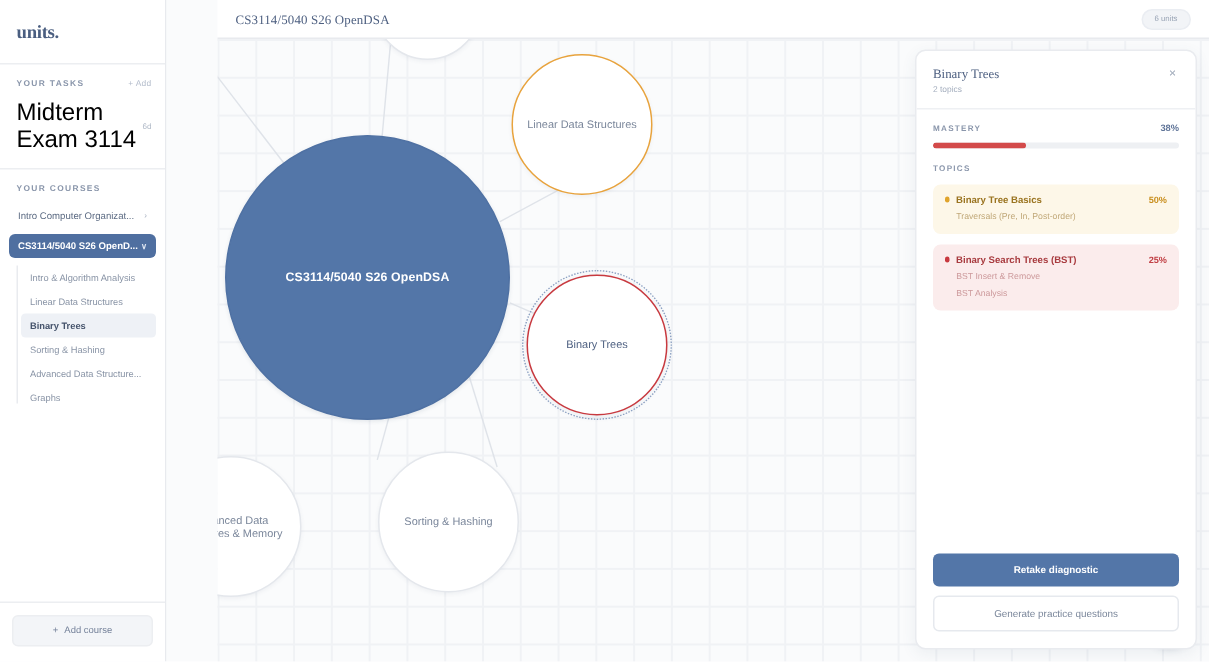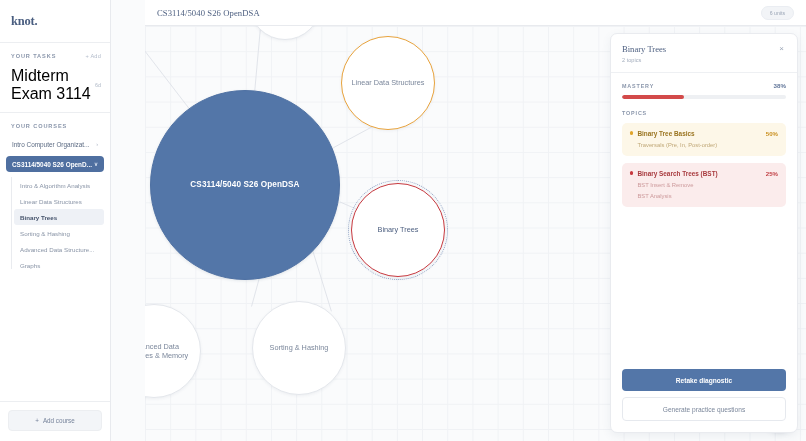--- a/index.html
+++ b/index.html
@@ -202,21 +202,21 @@
     width: 100%; padding: 7.5px 0; font-size: 6.6px; margin-top: 6px;
     cursor: pointer; font-family: "Liberation Sans", sans-serif;
   }
 </style>
 </head>
 <body>
 
 <div class="app">
 
   <aside class="sidebar">
-    <div class="brand">knot.</div>
+    <div class="brand">units.</div>
     <div class="divider"></div>
 
     <div class="sec-head">
       <span class="sec-title">YOUR TASKS</span>
       <span class="sec-action">+ Add</span>
     </div>
 
     <div class="task-row">
       <span>Midterm Exam 3114</span>
       <span class="task-due">6d</span>

